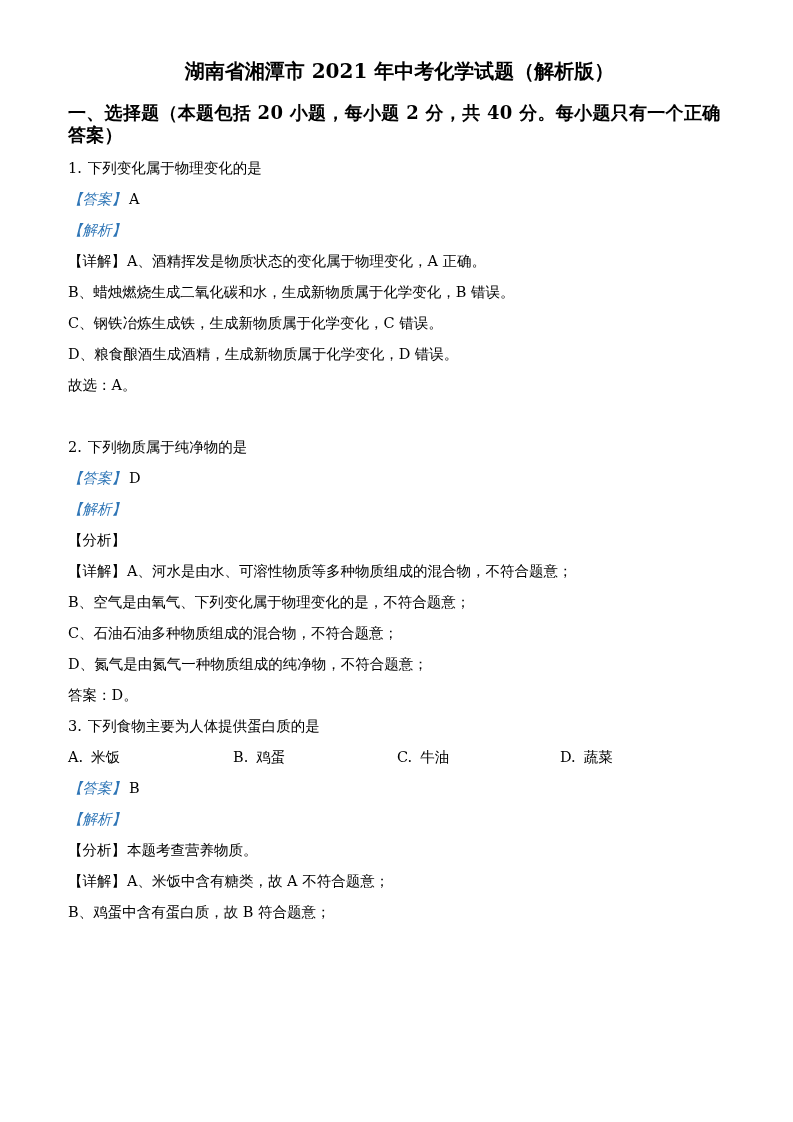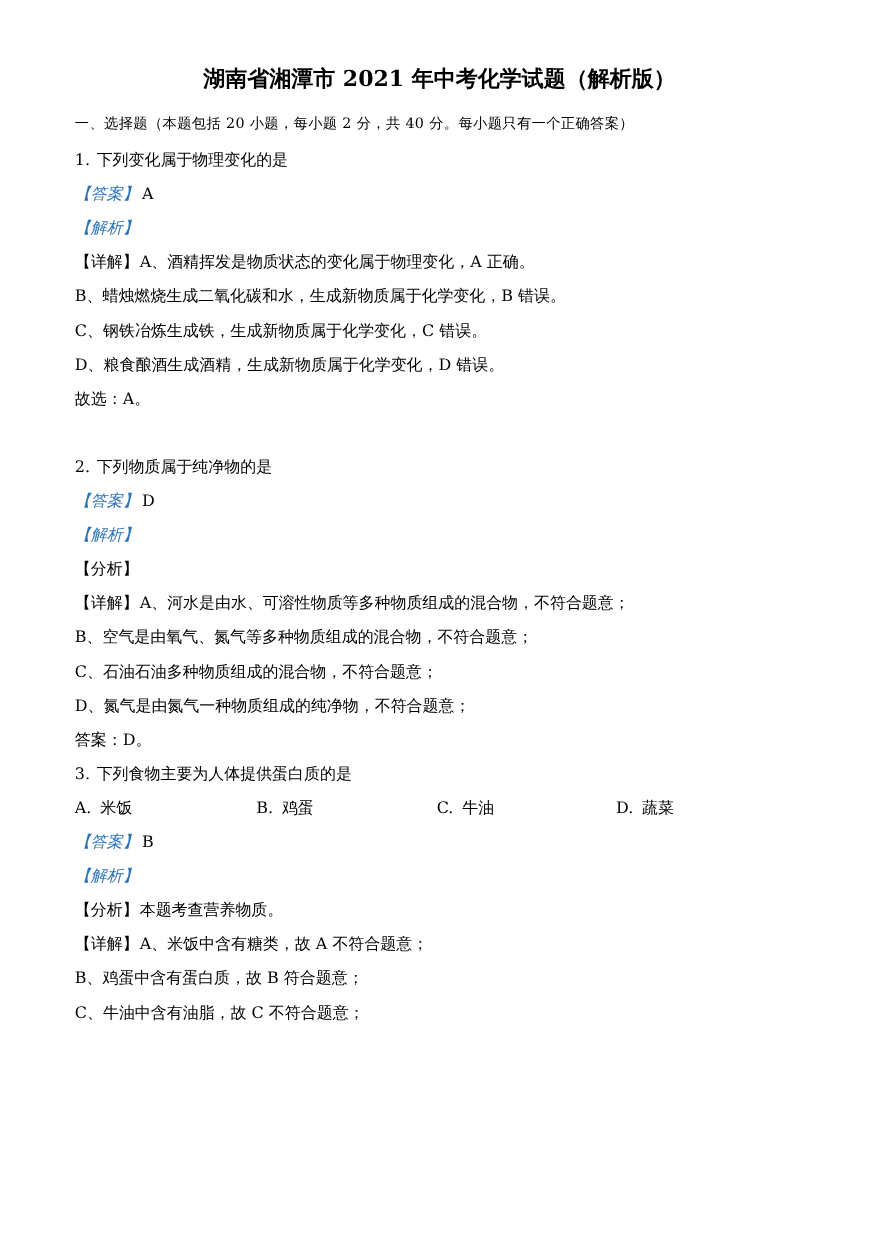--- a/index.html
+++ b/index.html
@@ -17,22 +17,22 @@
     overflow: hidden;
   }
   .title {
     font-size: 20px;
     font-weight: bold;
     text-align: center;
     line-height: 30px;
     margin: 0 0 16px 0;
   }
   .section-heading {
-    font-size: 13px;
-    font-weight: normal;
+    font-size: 18px;
+    font-weight: bold;
     line-height: 22px;
     margin: 0 0 12px 0;
     letter-spacing: 0.3px;
   }
   .line {
     line-height: 20px;
     margin: 0 0 11px 0;
   }
   .q-number { margin-right: 6px; }
   .opts {
@@ -65,21 +65,21 @@
   <div class="line"><span>D、粮食酿酒生成酒精，生成新物质属于化学变化，D 错误。</span></div>
   <div class="line"><span>故选：A。</span></div>
 
   <div class="spacer"></div>
 
   <div class="line"><span class="q-number">2.</span><span>下列物质属于纯净物的是</span></div>
   <div class="line"><span class="blue-label">【答案】</span><span class="ans-value">D</span></div>
   <div class="line"><span class="blue-label">【解析】</span></div>
   <div class="line"><span class="prefix">【分析】</span><span></span></div>
   <div class="line"><span class="prefix">【详解】</span><span>A、河水是由水、可溶性物质等多种物质组成的混合物，不符合题意；</span></div>
-  <div class="line"><span>B、空气是由氧气、氮气等多种物质组成的混合物，不符合题意；</span></div>
+  <div class="line"><span>B、空气是由氧气、下列变化属于物理变化的是，不符合题意；</span></div>
   <div class="line"><span>C、石油石油多种物质组成的混合物，不符合题意；</span></div>
   <div class="line"><span>D、氮气是由氮气一种物质组成的纯净物，不符合题意；</span></div>
   <div class="line"><span>答案：D。</span></div>
 
   <div class="line"><span class="q-number">3.</span><span>下列食物主要为人体提供蛋白质的是</span></div>
   <div class="opts">
     <div><span class="okey">A.</span><span>米饭</span></div>
     <div><span class="okey">B.</span><span>鸡蛋</span></div>
     <div><span class="okey">C.</span><span>牛油</span></div>
     <div><span class="okey">D.</span><span>蔬菜</span></div>

